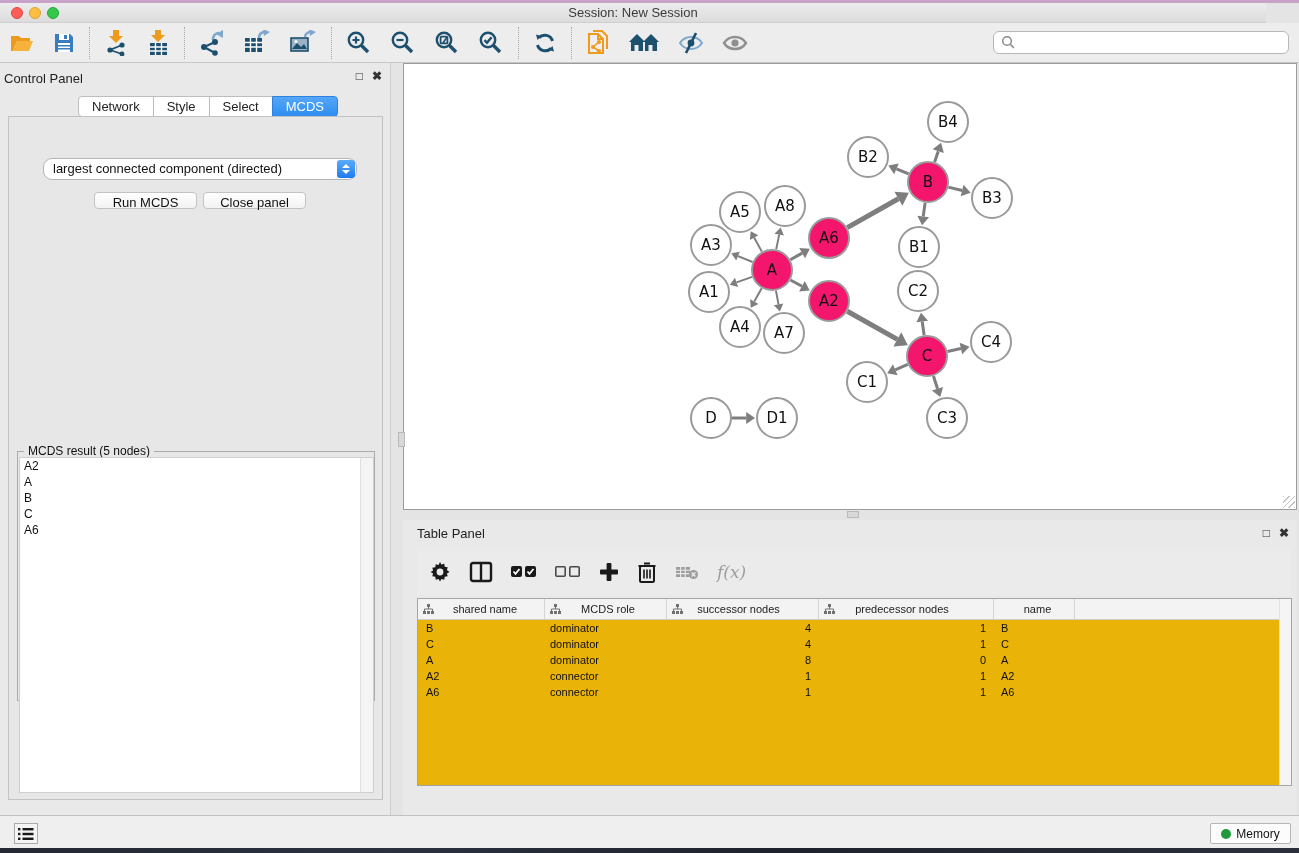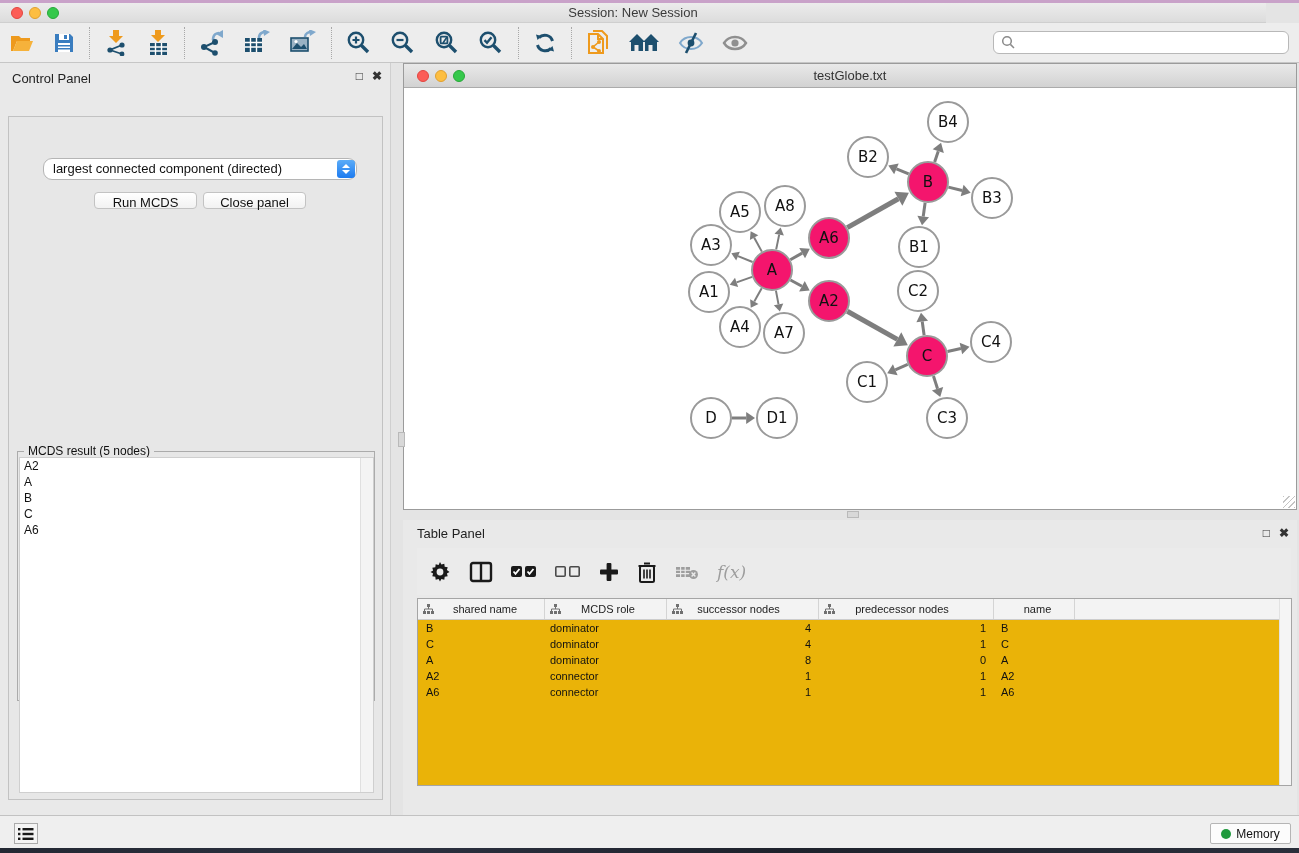--- a/index.html
+++ b/index.html
@@ -16,21 +16,21 @@
   .light.green { left:47px; background:#35C84B; border:1px solid #27A839; }
   #app-title { width:100%; text-align:center; font-size:13px; color:#3A3A3A; line-height:19px; }
 
   #toolbar { left:0; top:23px; width:1299px; height:40px; background:#EDEDED; border-bottom:1px solid #C6C6C6; display:flex; align-items:center; }
   .tb-btn { height:32px; display:flex; align-items:center; justify-content:center; padding:0 9px; cursor:default; }
   .tb-sep { width:1px; height:32px; border-left:1px dotted #A8A8A8; margin:0 5px; }
   #search-wrap { margin-left:auto; margin-right:10px; width:296px; height:23px; border:1px solid #B8B8B8; border-radius:6px; background:#fff; display:flex; align-items:center; padding-left:7px; }
 
   
   #control-panel { left:0; top:63px; width:391px; height:752px; background:#E9E9E9; border-right:1px solid #CFCFCF; }
-  #cp-title { left:12px; top:8px; font-size:13px; color:#222; }
+  #cp-title { left:4px; top:8px; font-size:13px; color:#222; }
   .panel-icons { position:absolute; right:8px; top:6px; font-size:12px; color:#333; display:flex; gap:9px; }
   .panel-icons span { cursor:default; }
   .seg-tabs { position:absolute; display:flex; }
   .seg-tab { height:21px; line-height:19px; padding:0 13px; font-size:13px; color:#222; background:#fff; border:1px solid #BDBDBD; margin-left:-1px; }
   .seg-tab.first { border-radius:4px 0 0 4px; margin-left:0; }
   .seg-tab.last { border-radius:0 4px 4px 0; }
   .seg-tab.selected { background:linear-gradient(#55A7F7,#2E8DF0); color:#fff; border-color:#2E82DE; }
   #cp-tabs { left:78px; top:33px; }
   #cp-content { left:8px; top:53px; width:375px; height:684px; background:#E7E7E7; border:1px solid #C2C2C2; }
   #opt-label { top:20px; width:100%; text-align:center; font-size:13px; color:#111; }
@@ -239,20 +239,26 @@
       </svg>
   </div>
 </div>
 
 <div id="control-panel" class="abs">
   <div id="cp-title" class="abs">Control Panel</div>
   <div class="panel-icons">
     <span>□</span>
     <span style="font-weight:bold;">✖</span>
   </div>
+  <div id="cp-tabs" class="seg-tabs">
+    <div class="seg-tab first">Network</div>
+    <div class="seg-tab">Style</div>
+    <div class="seg-tab">Select</div>
+    <div class="seg-tab last selected">MCDS</div>
+  </div>
   <div id="cp-content" class="abs">
     <div id="criterion" class="abs">
       <span>largest connected component (directed)</span>
       <span class="spinner">
           <span class="chev up"></span>
           <span class="chev down"></span>
         </span>
     </div>
     <div id="run-btn" class="push-btn">Run MCDS</div>
     <div id="closepanel-btn" class="push-btn">Close panel</div>
@@ -264,26 +270,20 @@
         <div class="mcds-item">B</div>
         <div class="mcds-item">C</div>
         <div class="mcds-item">A6</div>
         <div class="scroll-track"></div>
       </div>
     </div>
   </div>
 </div>
 
 <div id="net-window" class="abs">
-  <div id="net-titlebar" class="abs">
-    <span class="light red"></span>
-    <span class="light yellow"></span>
-    <span class="light green"></span>
-    <div id="net-title">testGlobe.txt</div>
-  </div>
   <svg id="graph-svg" width="892" height="421" viewBox="0 0 892 421">
       <line x1="348.17407327986535" y1="188.92333948957082" x2="332.56747905847294" y2="194.3732612811682" stroke="#7E7E7E" stroke-width="2"></line>
       <polygon points="325.77001846871246,196.74697767759247 330.9850014608568,189.84162088799457 334.1499566560891,198.90490167434183" fill="#7E7E7E"></polygon>
       <line x1="348.5685920881259" y1="174.03630823283848" x2="334.0189100488916" y2="168.07332379052934" stroke="#7E7E7E" stroke-width="2"></line>
       <polygon points="327.3567130505348,165.3429151846454 335.8391824528142,163.6318591249581 332.198637644969,172.51478845610058" fill="#7E7E7E"></polygon>
       <line x1="357.7197701091396" y1="200.3116594930951" x2="350.29441489586304" y2="213.53807346674395" stroke="#7E7E7E" stroke-width="2"></line>
       <polygon points="346.769764647568,219.8163567215194 346.10889272601275,211.18830663454727 354.47993706571333,215.88784029894063" fill="#7E7E7E"></polygon>
       <line x1="357.855375798862" y1="163.61286863543734" x2="350.105858413011" y2="149.5668683735824" stroke="#7E7E7E" stroke-width="2"></line>
       <polygon points="346.6277015440494,143.26270904858947 354.3086312963396,147.248097127608 345.90308552968236,151.8856396195568" fill="#7E7E7E"></polygon>
       <line x1="371.9293542656899" y1="202.62910989487196" x2="374.53632644961215" y2="216.31571386046372" stroke="#7E7E7E" stroke-width="2"></line>

